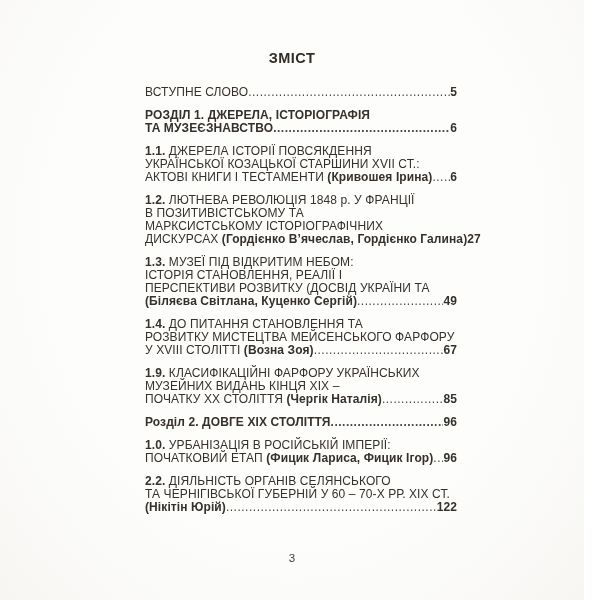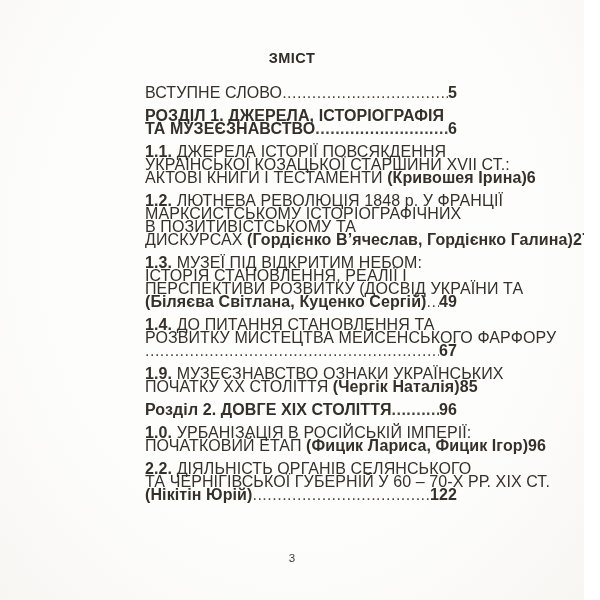--- a/index.html
+++ b/index.html
@@ -26,21 +26,21 @@
     color: #332d26;
   }
   .toc {
     position: absolute;
     left: 145px;
     top: 86px;
     width: 312px;
   }
   .toc-entry {
     margin-bottom: 10px;
-    font-size: 16px;
+    font-size: 12px;
     line-height: 13px;
     letter-spacing: 0.1px;
   }
   .toc-entry.chapter {
     font-weight: bold;
   }
   .toc-line {
     white-space: nowrap;
   }
   .toc-line.last {
@@ -104,48 +104,50 @@
         <div class="toc-line"><span class="line-text"><span class="b">1.1. </span><span>ДЖЕРЕЛА ІСТОРІЇ ПОВСЯКДЕННЯ</span></span></div>
         <div class="toc-line"><span class="line-text"><span>УКРАЇНСЬКОЇ КОЗАЦЬКОЇ СТАРШИНИ XVII СТ.:</span></span></div>
         <div class="toc-line last">
           <span class="line-text"><span>АКТОВІ КНИГИ І ТЕСТАМЕНТИ </span><span class="b">(Кривошея Ірина)</span></span>
           <span class="leader"></span>
           <span class="pagenum">6</span>
         </div>
       </div>
       <div class="toc-entry">
         <div class="toc-line"><span class="line-text"><span class="b">1.2. </span><span>ЛЮТНЕВА РЕВОЛЮЦІЯ 1848 р. У ФРАНЦІЇ</span></span></div>
+        <div class="toc-line"><span class="line-text"><span>В ПОЗИТИВІСТСЬКОМУ ТА</span></span></div>
         <div class="toc-line"><span class="line-text"><span>МАРКСИСТСЬКОМУ ІСТОРІОГРАФІЧНИХ</span></span></div>
-        <div class="toc-line"><span class="line-text"><span>В ПОЗИТИВІСТСЬКОМУ ТА</span></span></div>
         <div class="toc-line last">
           <span class="line-text"><span>ДИСКУРСАХ </span><span class="b">(Гордієнко В’ячеслав, Гордієнко Галина)</span></span>
           <span class="leader"></span>
           <span class="pagenum">27</span>
         </div>
       </div>
       <div class="toc-entry">
         <div class="toc-line"><span class="line-text"><span class="b">1.3. </span><span>МУЗЕЇ ПІД ВІДКРИТИМ НЕБОМ:</span></span></div>
         <div class="toc-line"><span class="line-text"><span>ІСТОРІЯ СТАНОВЛЕННЯ, РЕАЛІЇ І</span></span></div>
         <div class="toc-line"><span class="line-text"><span>ПЕРСПЕКТИВИ РОЗВИТКУ (ДОСВІД УКРАЇНИ ТА</span></span></div>
         <div class="toc-line last">
           <span class="line-text"><span class="b">(Біляєва Світлана, Куценко Сергій)</span></span>
           <span class="leader"></span>
           <span class="pagenum">49</span>
         </div>
       </div>
       <div class="toc-entry">
         <div class="toc-line"><span class="line-text"><span class="b">1.4. </span><span>ДО ПИТАННЯ СТАНОВЛЕННЯ ТА</span></span></div>
         <div class="toc-line"><span class="line-text"><span>РОЗВИТКУ МИСТЕЦТВА МЕЙСЕНСЬКОГО ФАРФОРУ</span></span></div>
         <div class="toc-line last">
+          <span class="line-text"><span>У XVIII СТОЛІТТІ </span><span class="b">(Возна Зоя)</span></span>
           <span class="leader"></span>
           <span class="pagenum">67</span>
         </div>
       </div>
       <div class="toc-entry">
-        <div class="toc-line"><span class="line-text"><span class="b">1.9. </span><span>МУЗЕЄЗНАВСТВО ОЗНАКИ УКРАЇНСЬКИХ</span></span></div>
+        <div class="toc-line"><span class="line-text"><span class="b">1.9. </span><span>КЛАСИФІКАЦІЙНІ ФАРФОРУ УКРАЇНСЬКИХ</span></span></div>
+        <div class="toc-line"><span class="line-text"><span>МУЗЕЙНИХ ВИДАНЬ КІНЦЯ XIX –</span></span></div>
         <div class="toc-line last">
           <span class="line-text"><span>ПОЧАТКУ XX СТОЛІТТЯ </span><span class="b">(Чергік Наталія)</span></span>
           <span class="leader"></span>
           <span class="pagenum">85</span>
         </div>
       </div>
       <div class="toc-entry chapter">
         <div class="toc-line last">
           <span class="line-text"><span class="b">Розділ 2. ДОВГЕ XIX СТОЛІТТЯ</span></span>
           <span class="leader"></span>

